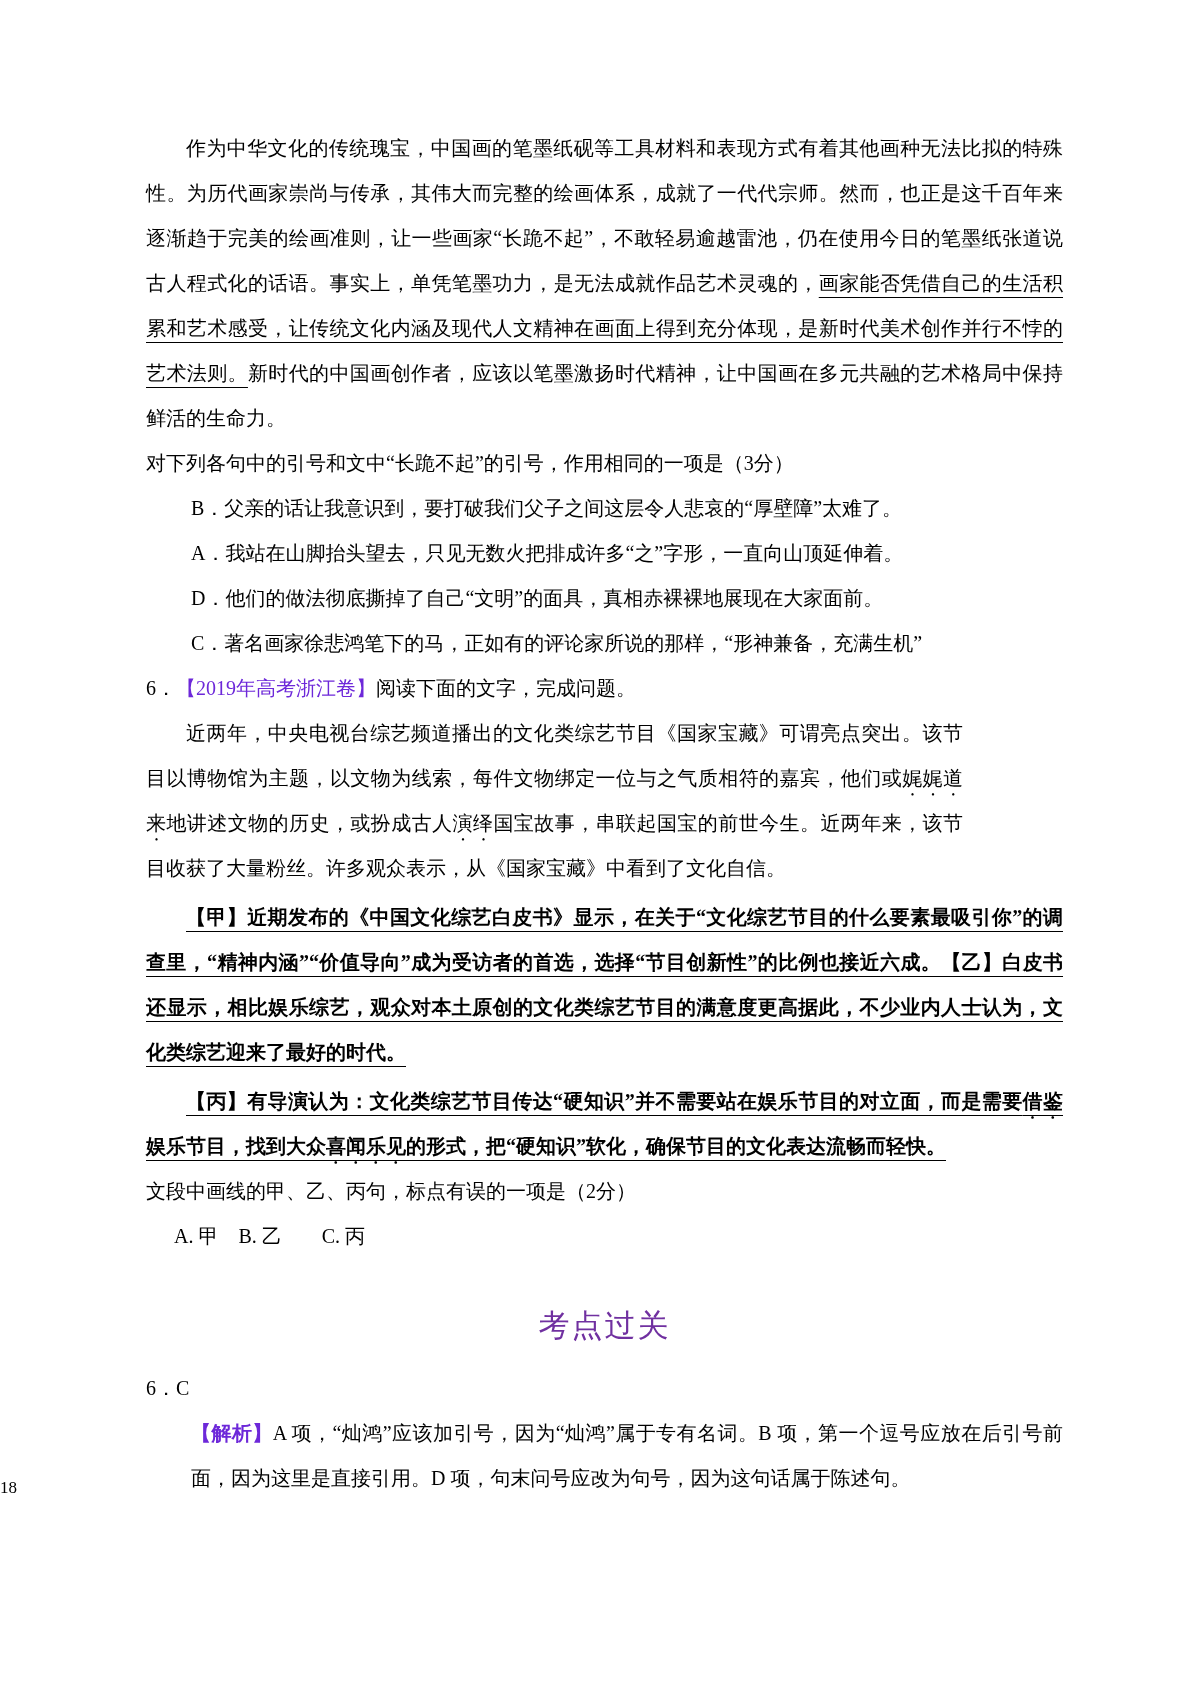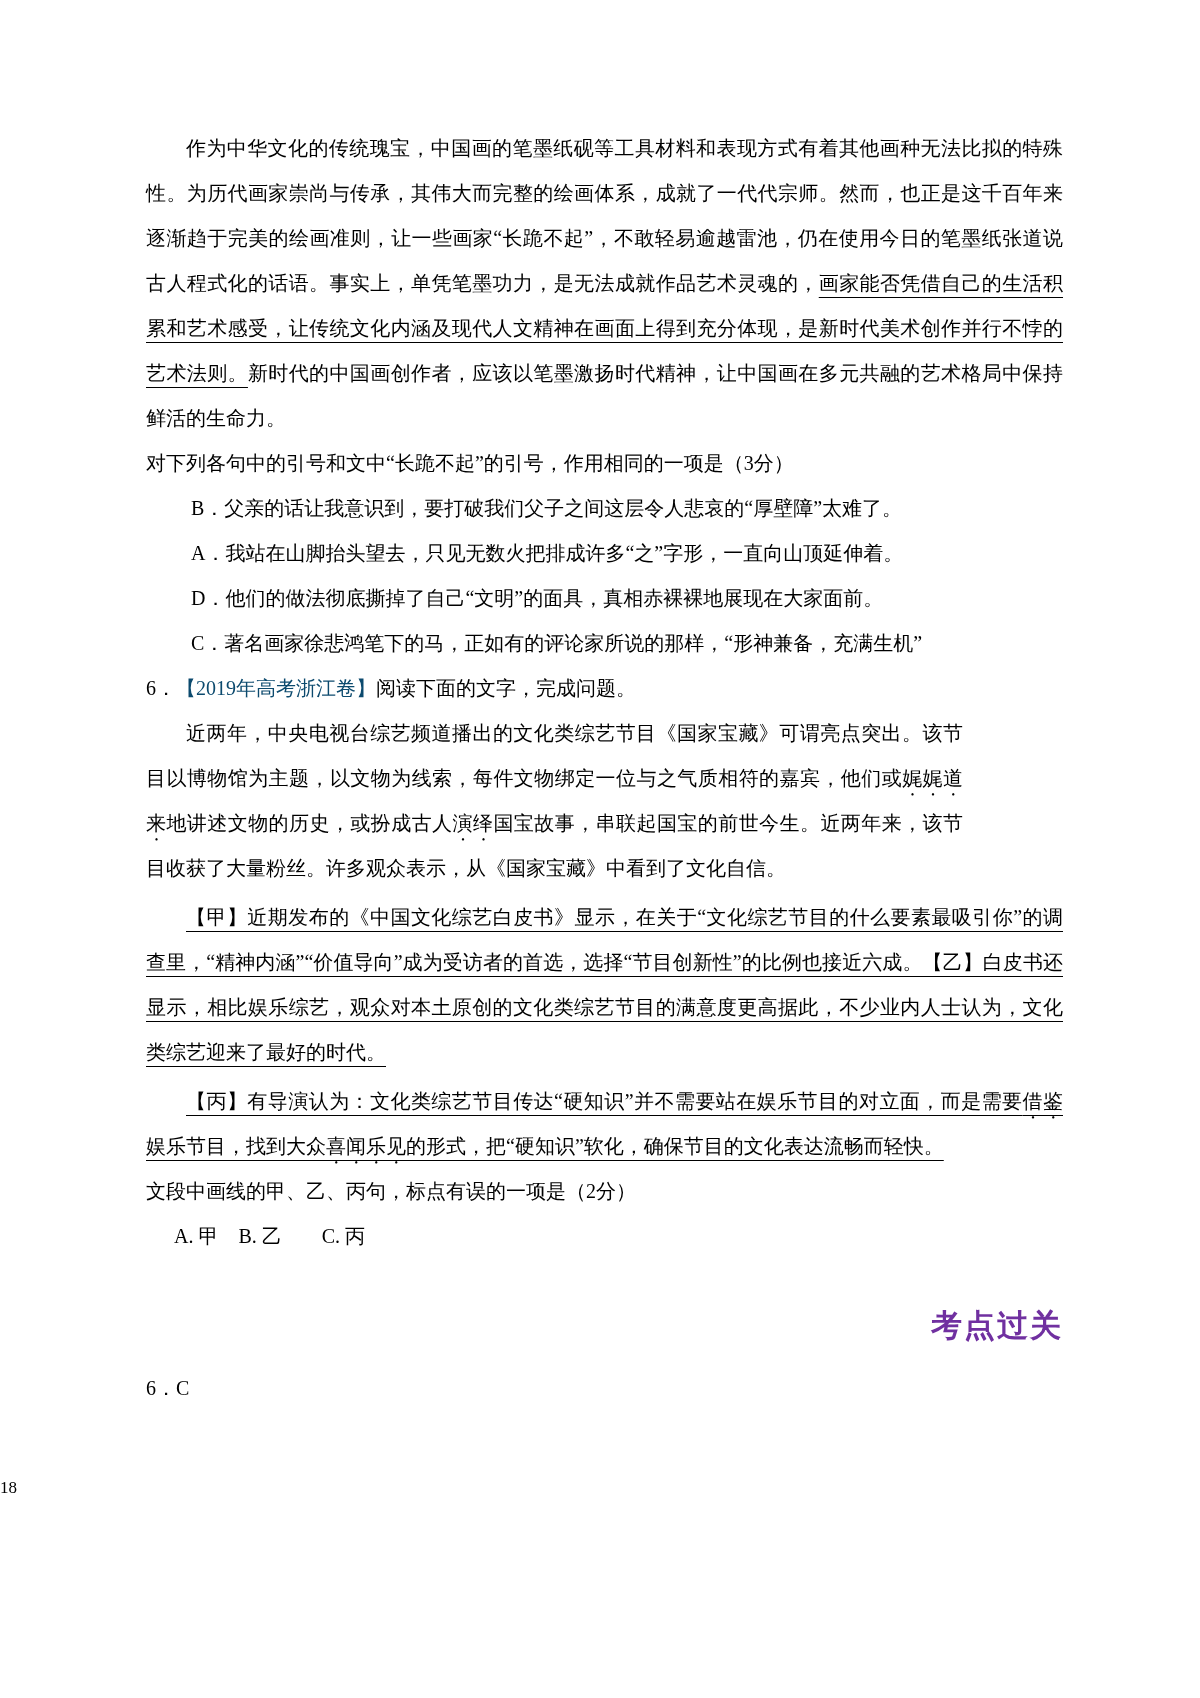--- a/index.html
+++ b/index.html
@@ -25,38 +25,38 @@
   .indent { text-indent: 2em; }
   .opt {
     padding-left: 45px;
     text-align: left;
   }
   .u {
     text-decoration: underline;
     text-decoration-thickness: 1px;
     text-underline-offset: 7px;
   }
-  .red { color: #0c4a6e; margin-top: 36px; }
+  .red { color: #6d28d9; margin-top: 36px; }
   .em {
     -webkit-text-emphasis: filled dot;
     -webkit-text-emphasis-position: under right;
     text-emphasis: filled dot;
     text-emphasis-position: under right;
   }
   .narrow { padding-right: 100px; }
-  .spaced-top { margin-top: 4px; }
+  .spaced-top { margin-top: 4px; font-weight: bold; }
   .answers-line {
     padding-left: 28px;
     text-align: left;
   }
   .section-heading {
     margin: 44px 0 18px 0;
-    text-align: right;
+    text-align: center;
     font-family: "Liberation Sans", "DejaVu Sans", sans-serif;
-    font-weight: 700;
+    font-weight: 400;
     font-size: 31px;
     line-height: 45px;
     color: #7030a0;
     letter-spacing: 2px;
   }
   .analysis { padding-left: 45px; }
   .bold { font-weight: 700; }
   .page-number {
     position: absolute;
     bottom: 24px;
@@ -90,17 +90,18 @@
     <p class="para indent spaced-top"><span class="u">【丙】有导演认为：文化类综艺节目传达“硬知识”并不需要站在娱乐节目的对立面，而是需要</span><span class="u em">借鉴</span><span class="u">娱乐节目，找到大众</span><span class="u em">喜闻乐见</span><span class="u">的形式，把“硬知识”软化，确保节目的文化表达流畅而轻快。</span></p>
 
     <p class="para">文段中画线的甲、乙、丙句，标点有误的一项是（2分）</p>
 
     <p class="para answers-line">A. 甲　B. 乙　　C. 丙</p>
 
     <h2 class="section-heading">考点过关</h2>
 
     <p class="para">6．C</p>
 
+    <p class="para analysis"><span class="red bold">【解析】</span><span>A 项，“灿鸿”应该加引号，因为“灿鸿”属于专有名词。B 项，第一个逗号应放在后引号前面，因为这里是直接引用。D 项，句末问号应改为句号，因为这句话属于陈述句。</span></p>
 
   </main>
 
   <footer class="page-number">18</footer>
 </div>
 
 </body></html>

